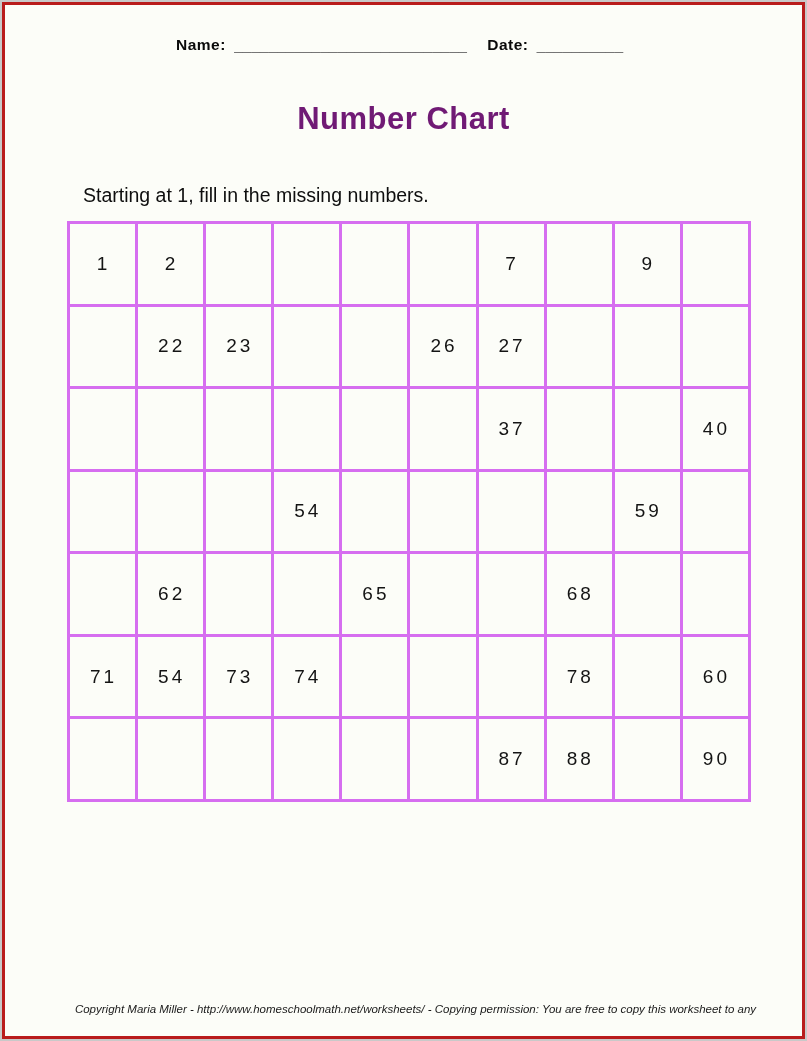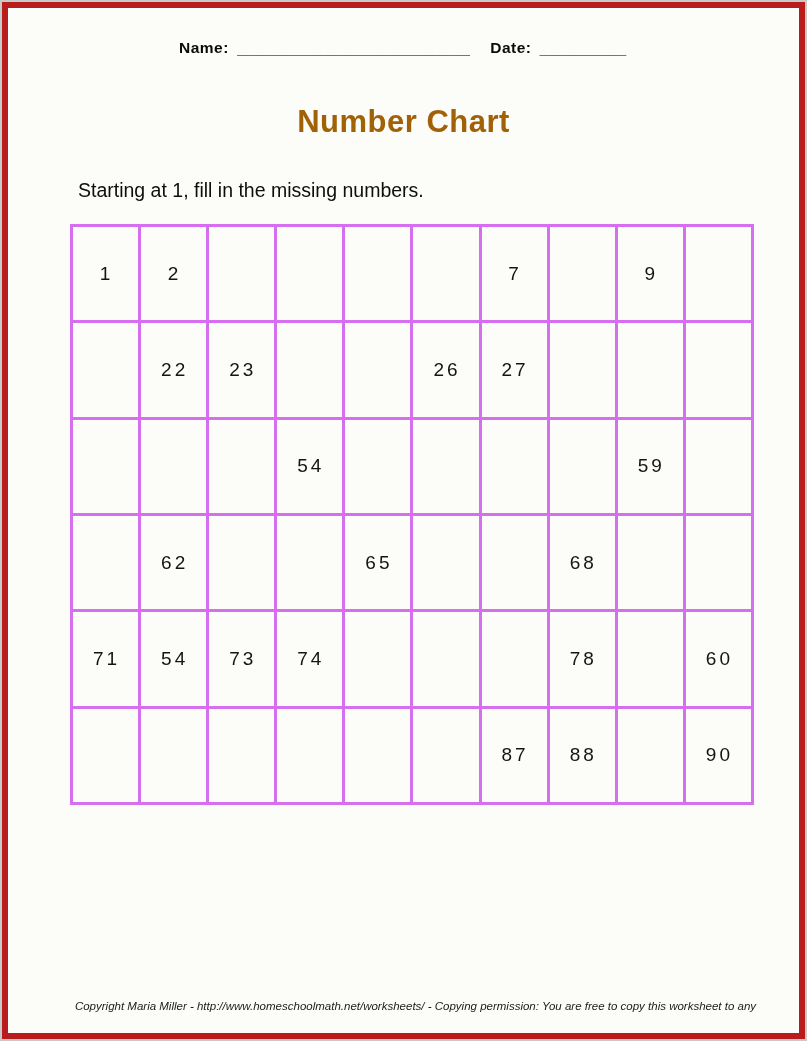--- a/index.html
+++ b/index.html
@@ -9,21 +9,21 @@
     background: #c9c9c9;
     padding: 2px;
     box-sizing: border-box;
   }
   .page {
     position: relative;
     width: 100%;
     height: 100%;
     box-sizing: border-box;
     background: #fcfdf8;
-    border: 6px solid #b91c1c;
+    border: 3px solid #b91c1c;
     font-family: "Liberation Sans", sans-serif;
     color: #111;
     overflow: hidden;
   }
   .header {
     position: absolute;
     top: 31px;
     left: 171px;
     font-size: 15.5px;
     white-space: nowrap;
@@ -41,28 +41,28 @@
   .header .date-label { margin-left: 16px; }
   .title {
     position: absolute;
     top: 96px;
     left: 0;
     width: 100%;
     margin: 0;
     text-align: center;
     font-size: 31px;
     font-weight: bold;
-    color: #a16207;
+    color: #701a75;
     letter-spacing: 0.5px;
   }
   .instruction {
     position: absolute;
     top: 163px;
     left: 62px;
-    margin: 8px;
+    margin: 16px;
     font-size: 19.5px;
     color: #0e0e0e;
   }
   table.grid {
     position: absolute;
     left: 62px;
     top: 216px;
     width: 684px;
     height: 581px;
     border-collapse: collapse;
@@ -129,20 +129,32 @@
             <td>26</td>
             <td>27</td>
             <td></td>
             <td></td>
             <td></td>
           </tr>
           <tr>
             <td></td>
             <td></td>
             <td></td>
+            <td></td>
+            <td></td>
+            <td></td>
+            <td>37</td>
+            <td></td>
+            <td></td>
+            <td>40</td>
+          </tr>
+          <tr>
+            <td></td>
+            <td></td>
+            <td></td>
             <td>54</td>
             <td></td>
             <td></td>
             <td></td>
             <td></td>
             <td>59</td>
             <td></td>
           </tr>
           <tr>
             <td></td>

